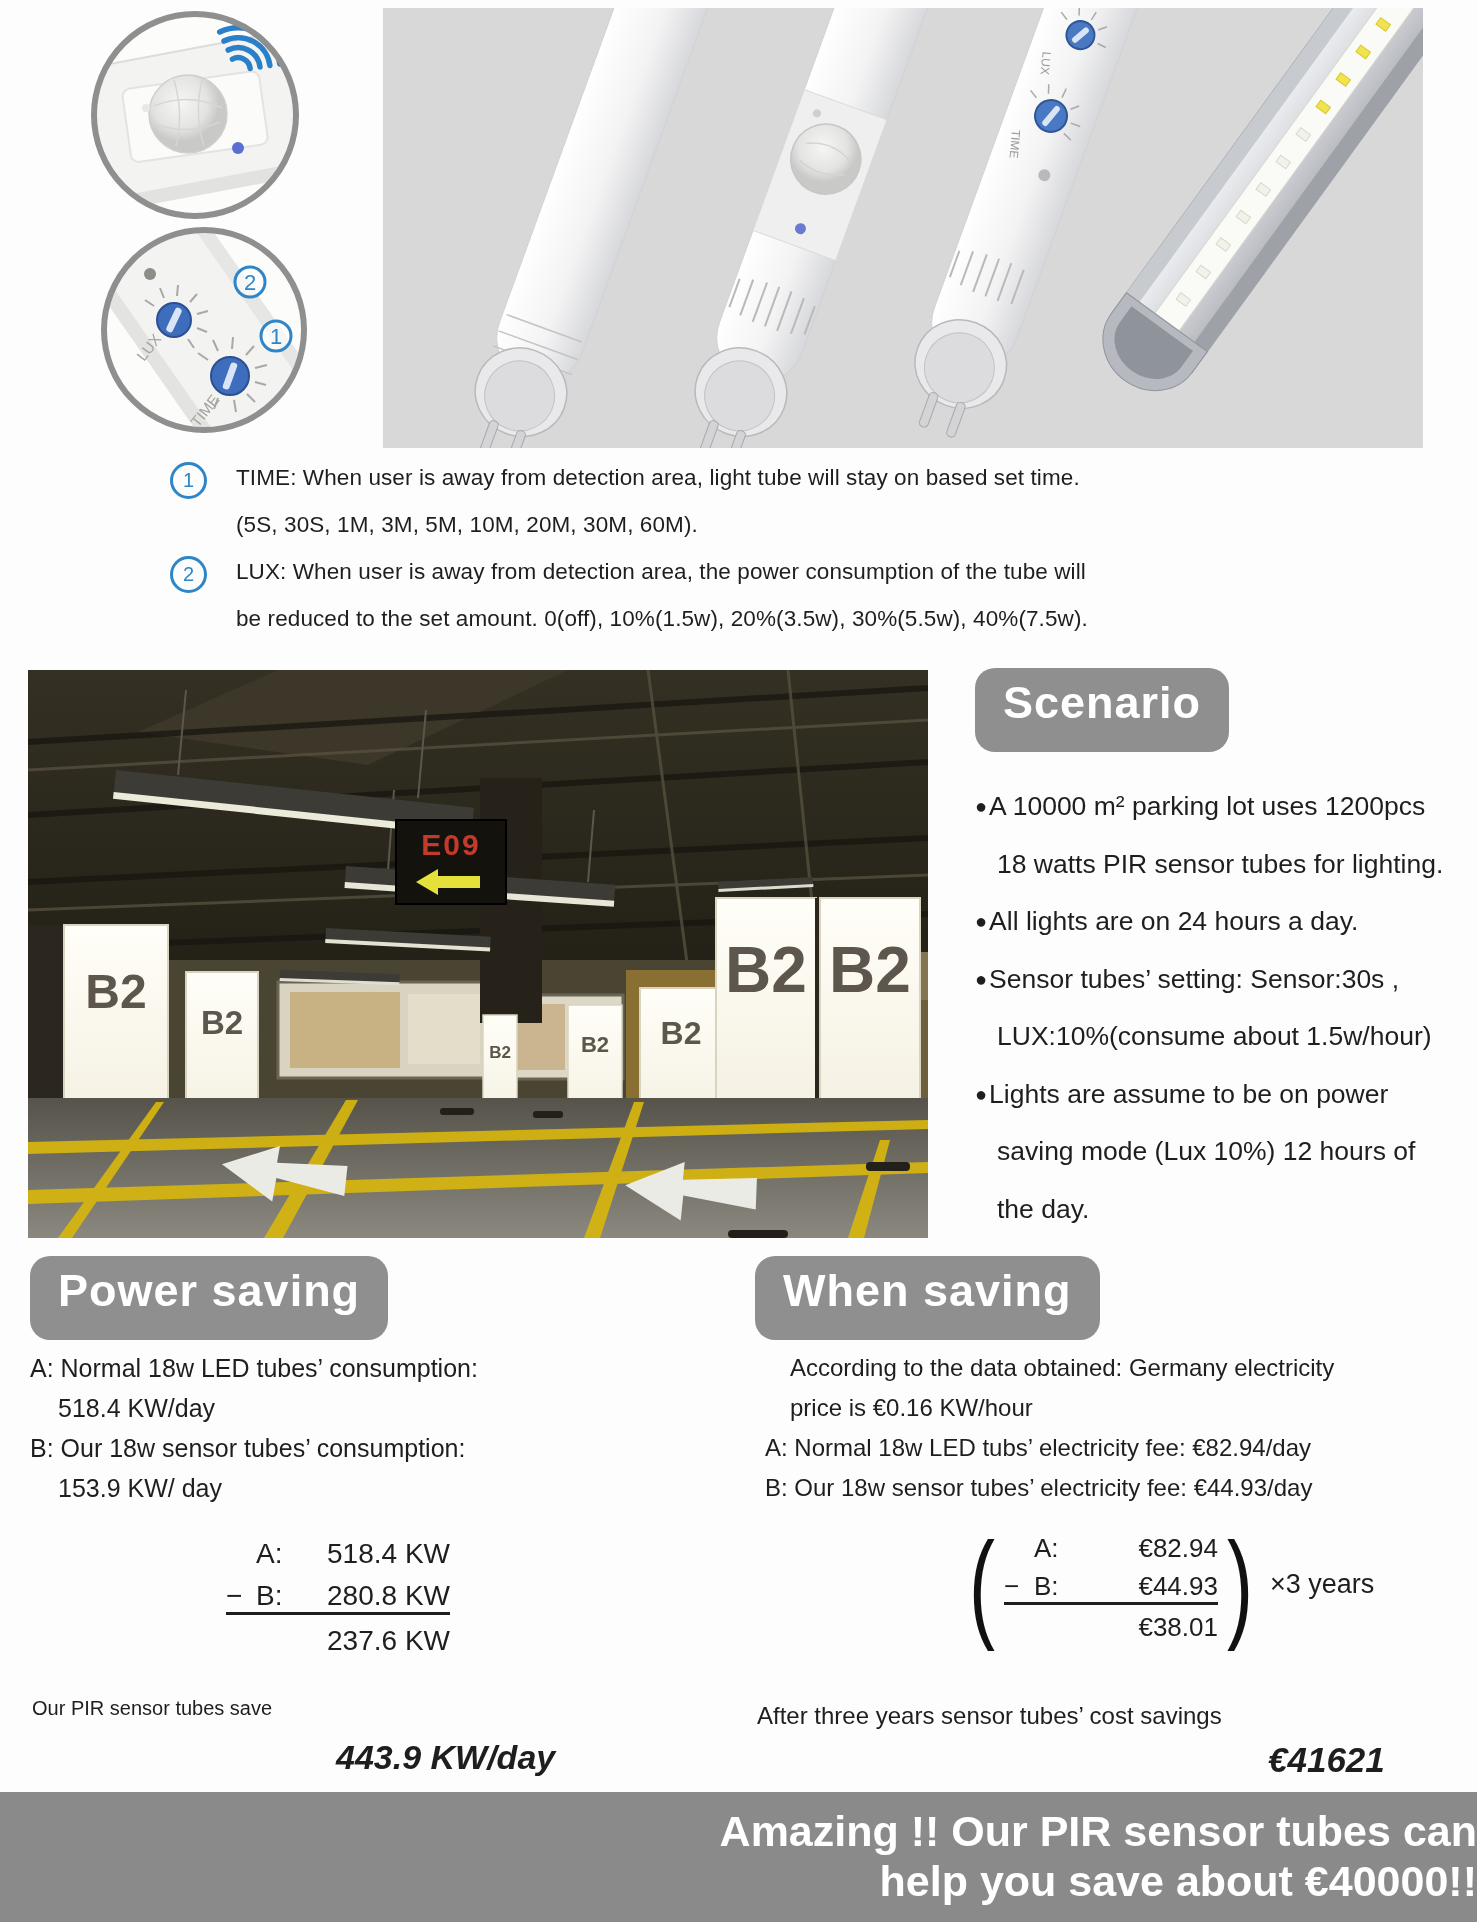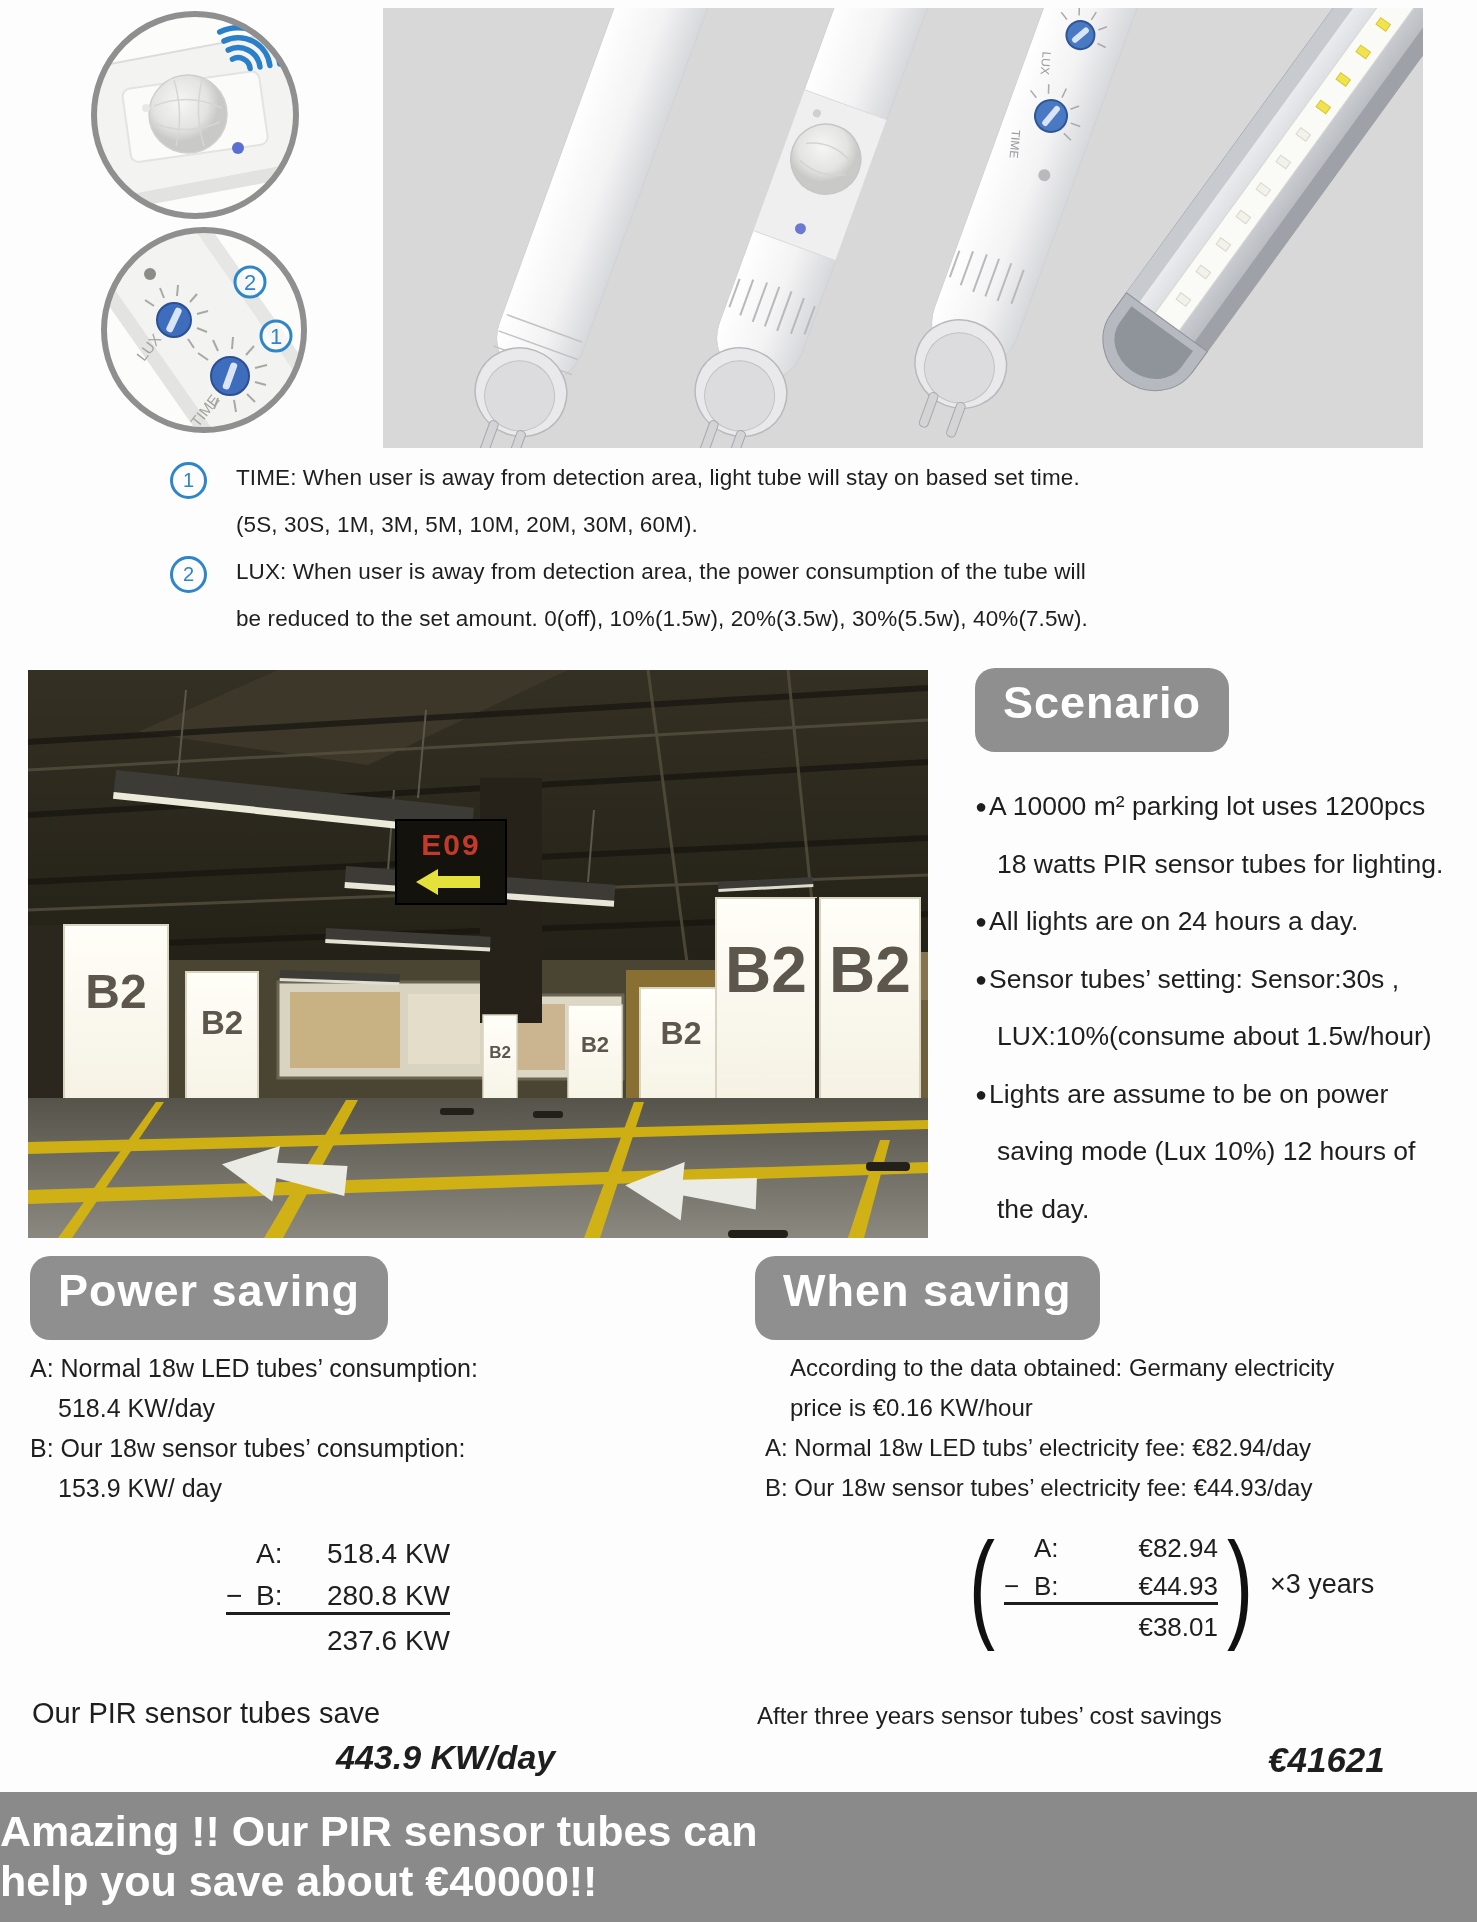--- a/index.html
+++ b/index.html
@@ -42,27 +42,27 @@
   .calc-rule{border-bottom:3px solid #1e1e1e;}
   .calc-result{text-align:right;height:42px;display:flex;align-items:end;justify-content:flex-end;}
   .power-calc{position:absolute;left:226px;top:1528px;width:224px;}
   .money-calc{position:absolute;left:962px;top:1524px;display:flex;align-items:center;}
   .paren{font-size:120px;font-weight:300;transform:scaleX(.65);color:#111;line-height:120px;}
   .money-calc .calc-rows{width:214px;margin:0 2px;}
   .money-calc .calc-row{height:38px;font-size:26px;}
   .money-calc .calc-result{height:38px;font-size:26px;}
   .multiplier{font-size:27px;margin-left:10px;}
   
-  .note-left{position:absolute;left:32px;top:1697px;font-size:29px;}
+  .note-left{position:absolute;left:32px;top:1697px;font-size:20px;}
   .hl-left{position:absolute;left:336px;top:1738px;font-size:34px;font-weight:bold;font-style:italic;}
   .note-right{position:absolute;left:757px;top:1702px;font-size:24px;}
   .hl-right{position:absolute;left:1268px;top:1740px;font-size:35px;font-weight:bold;font-style:italic;}
   
   .footer{position:absolute;left:0;top:1792px;width:1477px;height:130px;background:#8a8a8a;
-          color:#ffffff;text-align:left;}
+          color:#ffffff;text-align:right;}
   .footer div{font-size:43px;font-weight:bold;line-height:50px;}
   .footer .f1{margin-top:14px;}
 </style>
 </head>
 <body>
 
 <div class="page">
 
   <div class="detail-circle" style="left:88px;top:8px;width:214px;height:214px;">
     <svg width="214" height="214" viewBox="0 0 214 214">

